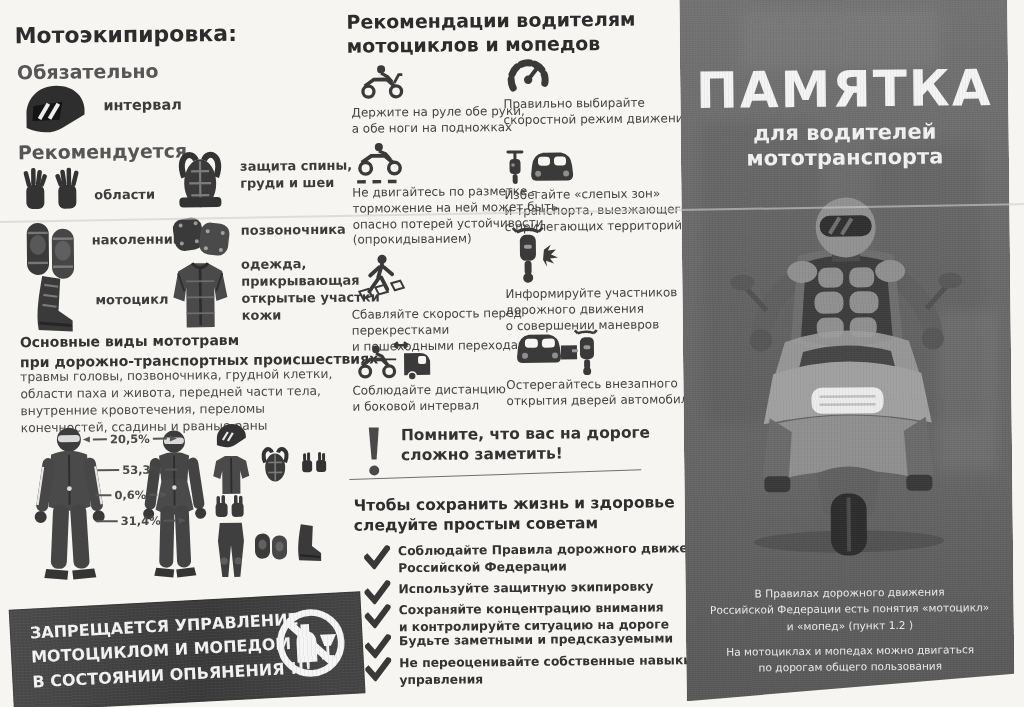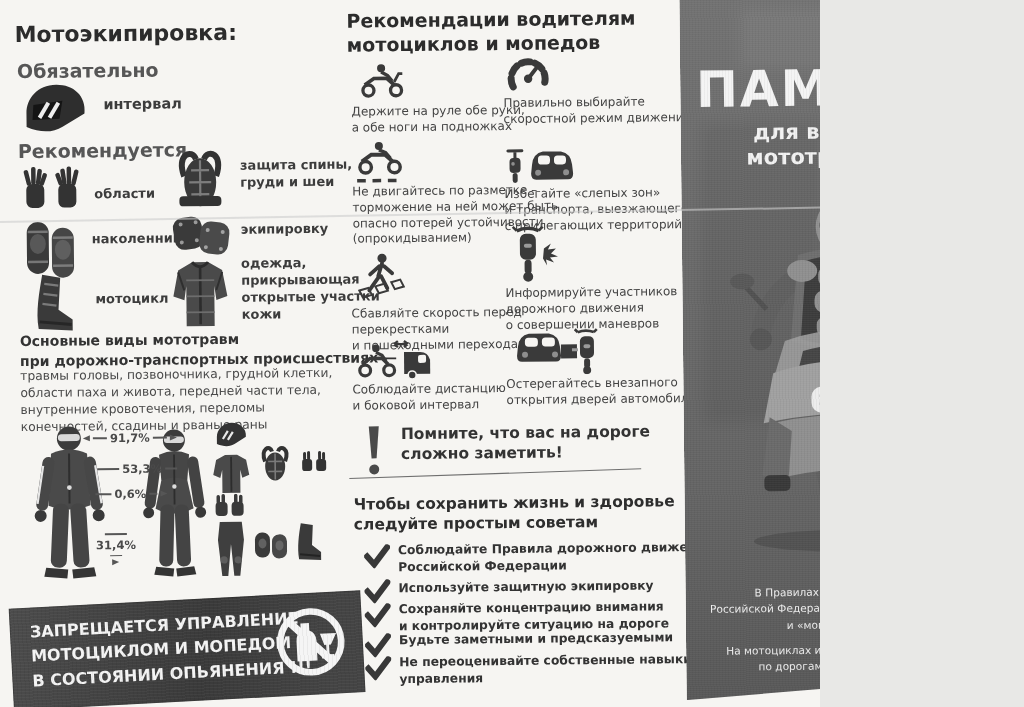--- a/index.html
+++ b/index.html
@@ -1,16 +1,16 @@
 <!DOCTYPE html>
 <html><head>
 <meta charset="utf-8">
 <style>
   html,body{margin:0;padding:0;background:#e8e8e6;}
-  #stage{position:relative;width:820px;height:707px;overflow:hidden;
+  #stage{position:relative;width:1024px;height:707px;overflow:hidden;
          background:#f6f5f2;font-family:"DejaVu Sans","Liberation Sans",sans-serif;color:#3a3a3a;}
   .abs{position:absolute;}
   [data-bind]{white-space:pre-line;}
   .sheet{position:absolute;inset:0;transform:rotate(-0.6deg);transform-origin:50% 50%;}
 
   
   .lp-title{left:18px;top:18px;font-size:22px;font-weight:700;color:#2c2c2c;}
   .subhead{font-size:19px;font-weight:700;color:#565656;}
   .lbl{font-size:13px;font-weight:700;color:#3c3c3c;line-height:1.3;}
   .inj-head{left:20px;top:328px;font-size:14px;font-weight:700;color:#333;line-height:1.4;}
@@ -125,21 +125,21 @@
           </g>
       <rect x="29" y="14" width="29" height="32" rx="10" fill="#4a4a4a" transform="rotate(7 44 30)"></rect>
       <g fill="#a2a2a2">
             <circle cx="37" cy="22" r="2"></circle>
             <circle cx="52" cy="24" r="2"></circle>
             <circle cx="35" cy="39" r="2"></circle>
             <circle cx="50" cy="41" r="2"></circle>
           </g>
     </svg>
   </div>
-  <div class="abs lbl" style="left:242px;top:220px;" data-bind="left.equipment.3.label">экипировку</div>
+  <div class="abs lbl" style="left:242px;top:220px;" data-bind="left.equipment.3.label">позвоночника</div>
 
   <div class="abs" style="left:28px;top:268px;">
     <svg width="50" height="64" viewBox="0 0 50 64">
       <path d="M15 3 L33 6 L31 38 L45 48 L45 59 L11 57 C8 40 12 20 15 3 Z" fill="#3a3a3a"></path>
       <path d="M17 12 L31 14 M16 22 L30 24 M15 32 L29 34" stroke="#7a7a7a" stroke-width="2.2"></path>
       <path d="M12 50 L44 53" stroke="#262626" stroke-width="3"></path>
     </svg>
   </div>
   <div class="abs lbl" style="left:96px;top:288px;" data-bind="left.equipment.4.label">мотоцикл</div>
 
@@ -194,36 +194,36 @@
       <path d="M14 138 L32 140 L31 148 L12 146 Z" fill="#343434"></path>
       <path d="M52 138 L34 140 L35 148 L54 146 Z" fill="#343434"></path>
       <path d="M33 26 V76" stroke="#2d2d2d" stroke-width="1.8"></path>
       <circle cx="33" cy="58" r="2.2" fill="#dcdcdc"></circle>
     </svg>
   </div>
 
   <div class="abs stat" style="left:82px;top:428px;">
     <span class="ah-l"></span>
         <span class="ln" style="width:14px"></span>
-    <span data-bind="left.injury_stats.0">91,7%</span>
+    <span data-bind="left.injury_stats.0">20,5%</span>
     <span class="ln" style="width:14px"></span>
         <span class="ah-r"></span>
   </div>
   <div class="abs stat" style="left:96px;top:459px;">
     <span class="ln" style="width:22px"></span>
     <span data-bind="left.injury_stats.1">53,3%</span>
     <span class="ln" style="width:12px"></span>
   </div>
   <div class="abs stat" style="left:94px;top:484px;">
     <span class="ln" style="width:16px"></span>
     <span data-bind="left.injury_stats.2">0,6%</span>
     <span class="ln" style="width:8px"></span>
         <span class="ah-r"></span>
   </div>
-  <div class="abs stat" style="left:94px;top:530px;flex-direction:column;">
+  <div class="abs stat" style="left:94px;top:510px;">
     <span class="ln" style="width:22px"></span>
     <span data-bind="left.injury_stats.3">31,4%</span>
     <span class="ln" style="width:12px"></span>
         <span class="ah-r"></span>
   </div>
 
   <div class="abs" style="left:214px;top:420px;">
     <svg width="34" height="26" viewBox="0 0 34 26">
           <path d="M17 1 C8 1 2 8 2 15 V22 C9 25 15 25 20 22 L31 15 C32 7 25 1 17 1Z" fill="#333"></path>
           <path d="M8 17 L13 9 M13 18 L18 10" stroke="#e8e8e8" stroke-width="2.2"></path>

